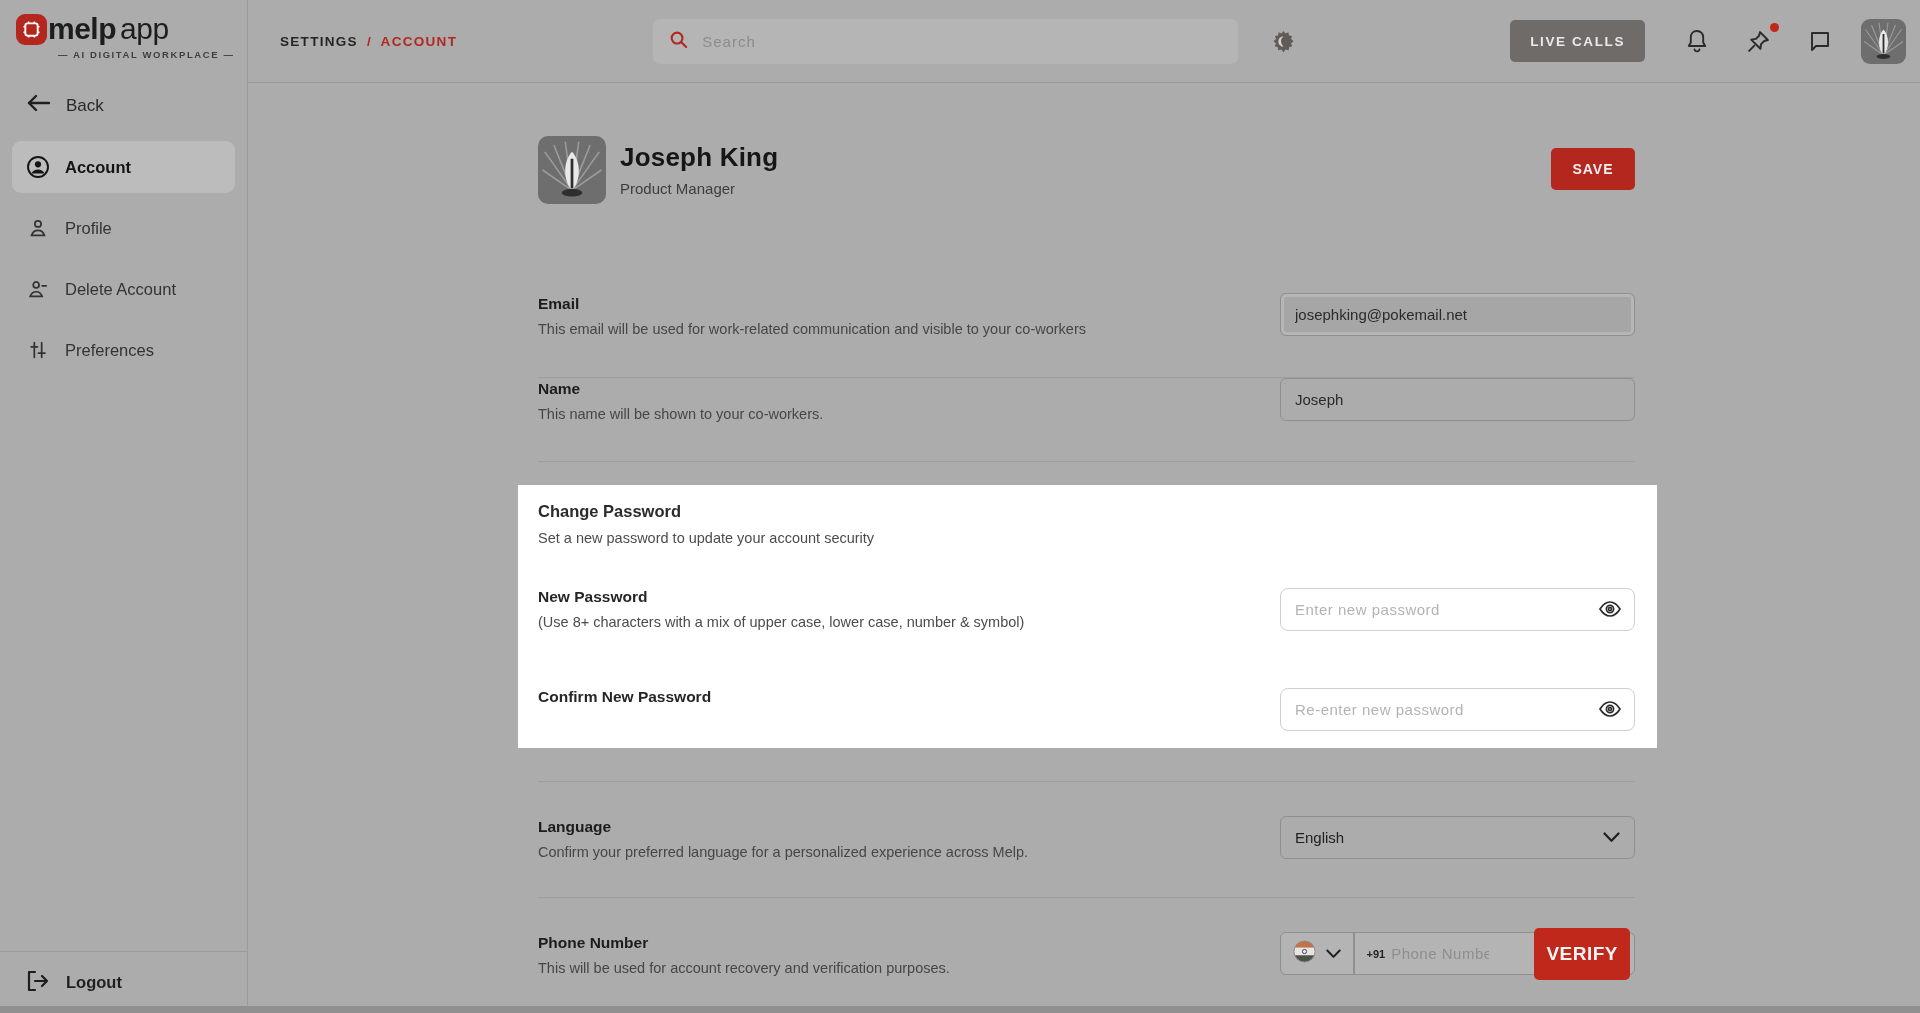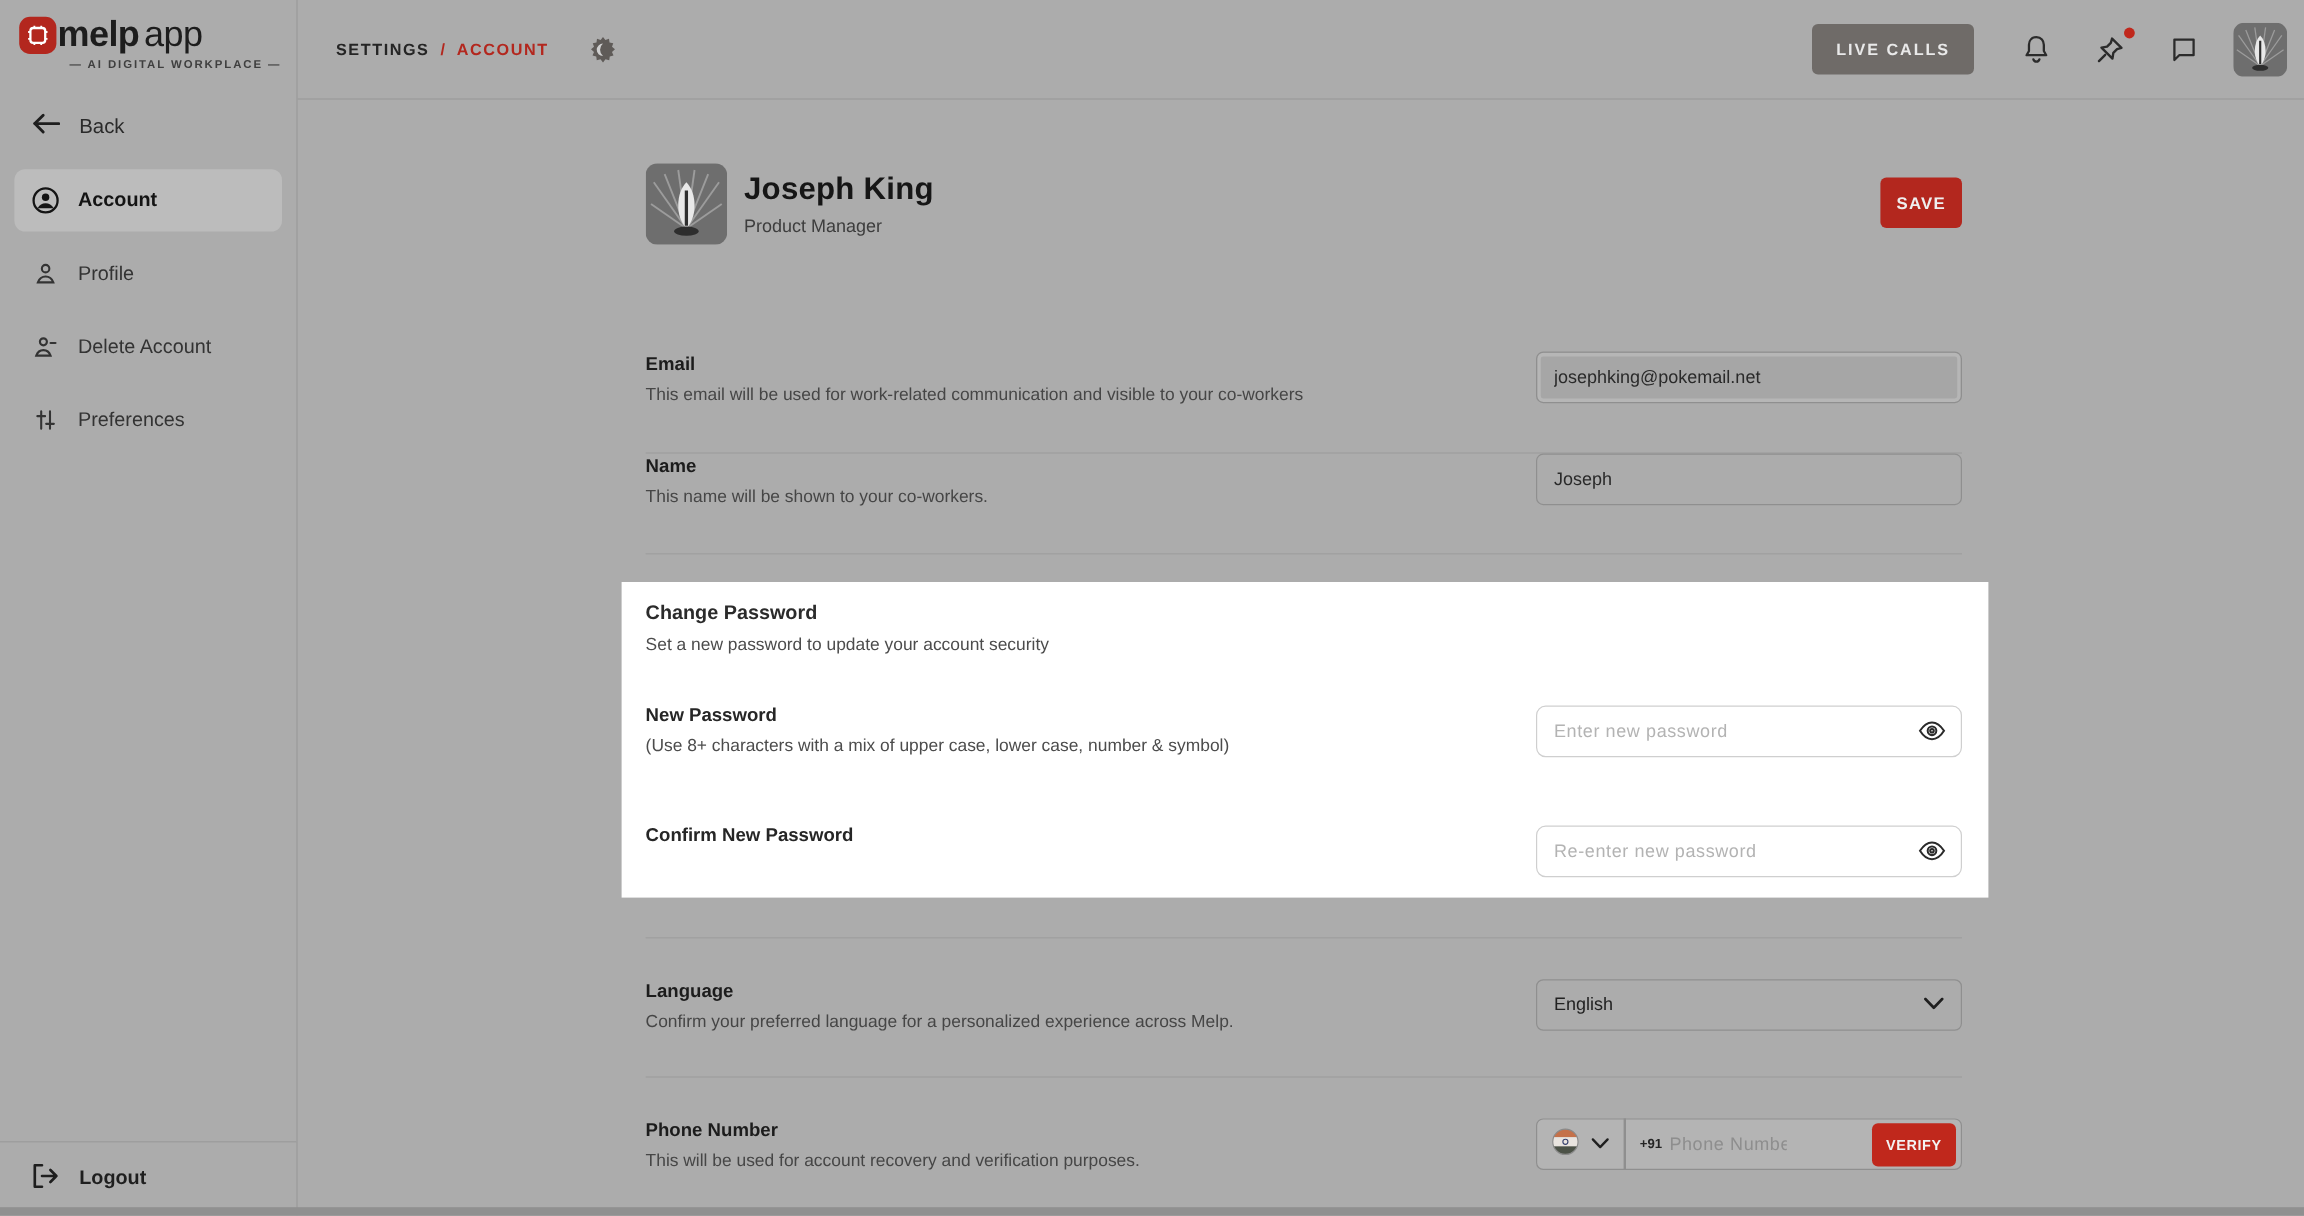--- a/index.html
+++ b/index.html
@@ -89,21 +89,21 @@
   }
   
   .main { flex:1; position:relative; }
   .content { padding:53px 0 0 290px; width:1387px; }
   .profile-head { display:flex; align-items:flex-start; margin-bottom:57px; }
   .avatar-lg { width:68px; height:68px; border-radius:10px; overflow:hidden; }
   .who { margin-left:14px; padding-top:6px; }
   .who-name { font-size:26px; font-weight:700; color:#161616; letter-spacing:0.2px; }
   .who-role { font-size:15px; color:#3d3d3d; margin-top:7px; }
   .save-btn {
-    margin-left:auto; margin-top:12px; width:68px; height:42px;
+    margin-left:auto; margin-top:12px; width:84px; height:42px;
     background:#b3271e; color:#efefef; border:none; border-radius:5px;
     font-family:"Liberation Sans", sans-serif; font-size:14px; font-weight:700;
     letter-spacing:1px; cursor:pointer;
   }
   .row {
     display:flex; justify-content:space-between; align-items:flex-start;
   }
   .row.bordered { border-bottom:1px solid #9e9e9e; }
   .row .texts { padding-top:2px; }
   .f-label { font-size:15.5px; font-weight:700; color:#1c1c1c; }
@@ -156,23 +156,23 @@
   }
   .flag-wrap { display:flex; align-items:center; gap:10px; padding:0 12px 0 12px; cursor:pointer; }
   .phone-sep { width:1.5px; height:43px; background:#8f8f8f; }
   .dial-code { font-size:11px; font-weight:700; color:#242424; margin:0 6px 0 12px; }
   .phone-input {
     border:none; outline:none; background:transparent; width:98px;
     font-family:"Liberation Sans", sans-serif; font-size:15px; letter-spacing:0.5px; color:#2a2a2a;
   }
   .phone-input::placeholder { color:#8e8e8e; }
   .verify-btn {
-    margin-left:auto; margin-right:4px; height:36px; padding:0 12px;
+    margin-left:auto; margin-right:4px; height:52px; padding:0 12px;
     background:#c0281c; color:#f3f3f3; border:none; border-radius:5px;
-    font-family:"Liberation Sans", sans-serif; font-size:12px; font-weight:700;
+    font-family:"Liberation Sans", sans-serif; font-size:19px; font-weight:700;
     letter-spacing:0.5px; cursor:pointer;
   }
   .bottom-strip {
     position:fixed; left:0; bottom:0; width:1920px; height:7px;
     background:#909090; z-index:5;
   }
 </style>
 </head>
 <body>
 
@@ -256,20 +256,29 @@
 
 <div class="rightside">
 
   <header class="topbar">
     <div class="breadcrumb">
       <span>SETTINGS</span>
       <span class="crumb-sep">/</span>
       <span class="crumb-page">ACCOUNT</span>
     </div>
 
+    <div class="searchbar">
+      <span>
+        <svg width="19" height="19" viewBox="0 0 20 20" fill="none" stroke="#b3271e" stroke-width="2.2" stroke-linecap="round">
+          <circle cx="8.5" cy="8.5" r="5.7"></circle>
+            <path d="M13 13 L18 18"></path>
+        </svg>
+      </span>
+      <input type="text" placeholder="Search" style="">
+    </div>
 
     <span class="theme-toggle">
       <svg width="25" height="25" viewBox="0 0 24 24" fill="#5f5b58">
         <path d="M12 1.8 L13.9 4.2 L16.8 3.2 L17.2 6.2 L20.2 6.8 L19.2 9.6 L21.6 11.6 L19.2 13.8 L20.4 16.6 L17.4 17.4 L17 20.4 L14 19.6 L12 22.2 L10 19.6 L7 20.4 L6.6 17.4 L3.6 16.6 L4.8 13.8 L2.4 11.6 L4.8 9.6 L3.8 6.8 L6.8 6.2 L7.2 3.2 L10.1 4.2 Z"></path>
         <path d="M12 7 A5 5 0 0 0 12 17 A6.5 6.5 0 0 1 12 7 Z" fill="#cfcfcf"></path>
       </svg>
     </span>
 
     <button class="live-calls-btn">LIVE CALLS</button>
 

